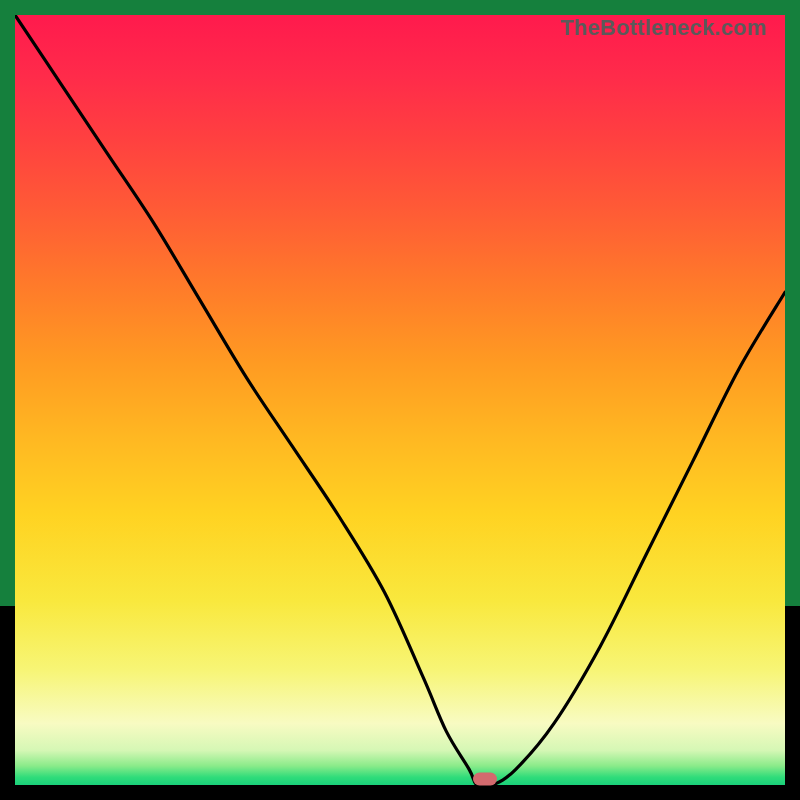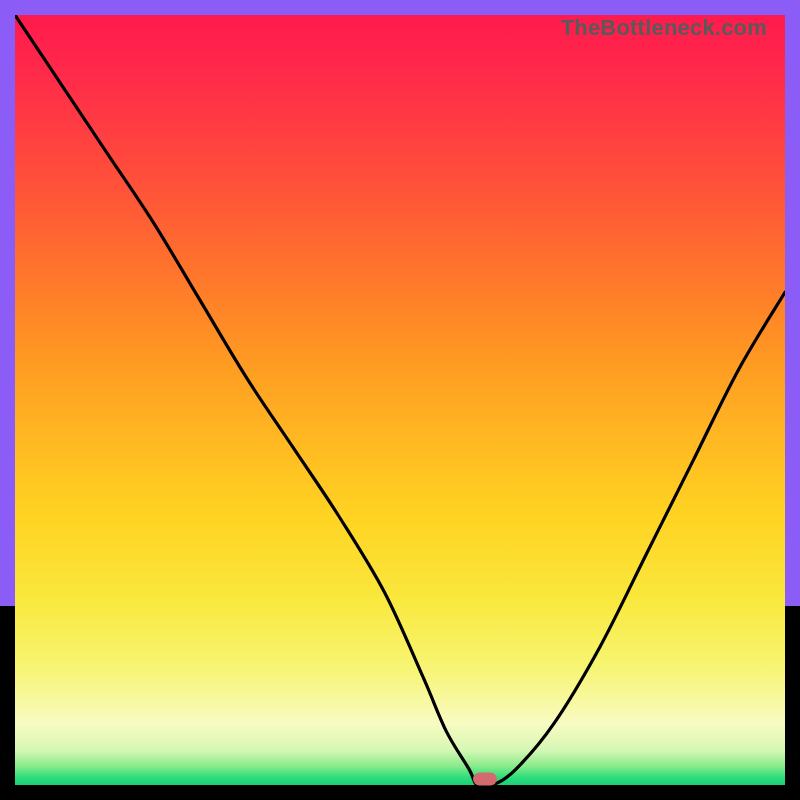--- a/index.html
+++ b/index.html
@@ -8,21 +8,21 @@
     width: 800px;
     height: 800px;
     background: #000000;
     font-family: Arial, Helvetica, sans-serif;
     overflow: hidden;
   }
   .frame {
     position: relative;
     width: 800px;
     height: 606px;
-    background: #8b5cf6;
+    background: #15803d;
   }
   .plot {
     position: absolute;
     left: 15px;
     top: 15px;
     width: 770px;
     height: 770px;
     background: linear-gradient(to bottom,
       #ff1a4d 0%,
       #ff2b4a 8%,

